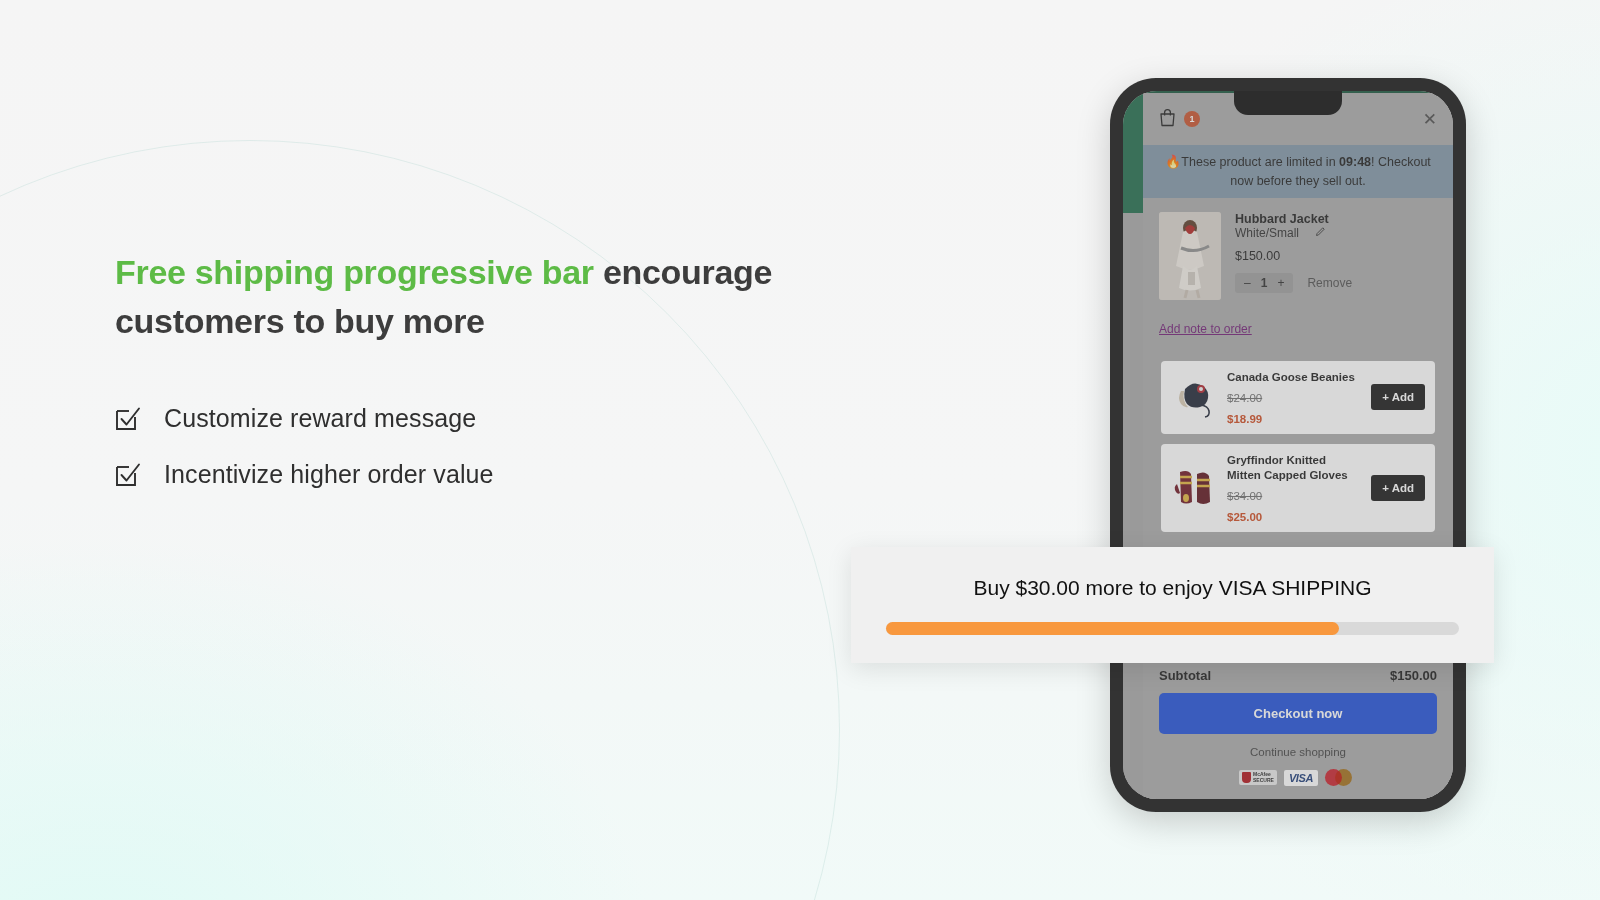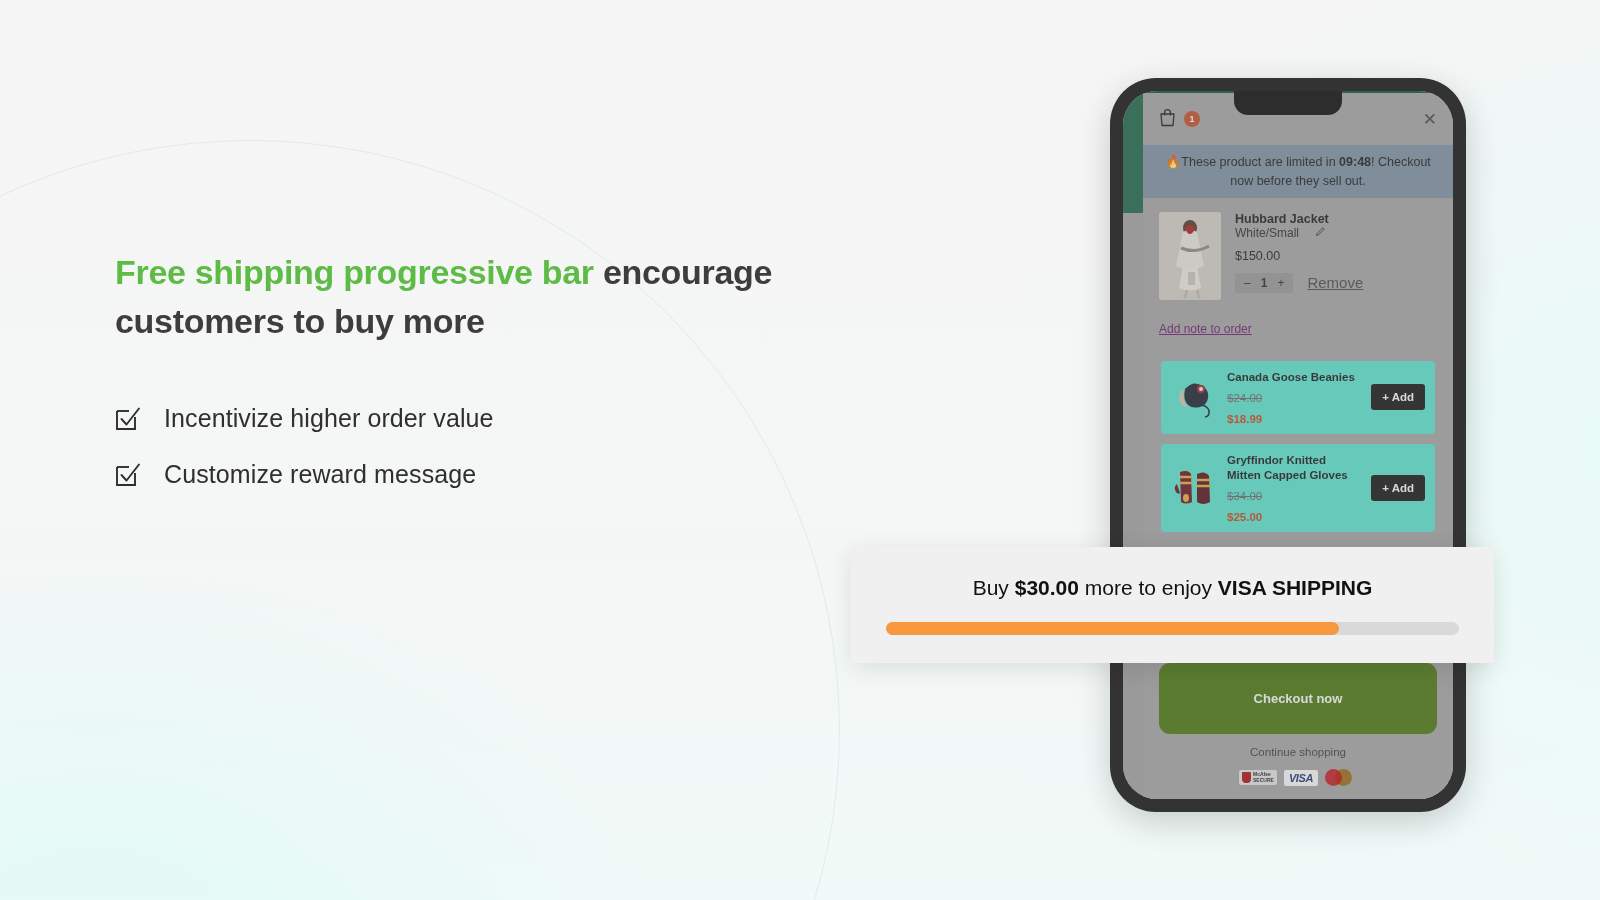--- a/index.html
+++ b/index.html
@@ -98,51 +98,51 @@
   .li-title{ font-size:12.5px; font-weight:700; color:#1c1c1c; }
   .li-variant{ font-size:12px; color:#2b2b2b; display:flex; align-items:center; gap:16px;}
   .pencil{ font-size:11px; color:#555; }
   .li-price{ font-size:12.5px; color:#1c1c1c; margin-top:9px; }
   .li-controls{ display:flex; align-items:center; gap:14px; margin-top:10px; }
   .stepper{
     display:flex; align-items:center; gap:10px; background:#9d9d9d;
     border-radius:3px; padding:3px 9px; font-size:12px; color:#2b2b2b;
   }
   .stepper .num{ font-weight:600; }
-  .remove-link{ font-size:15px; color:#4d4d4d; text-decoration:underline; }
+  .remove-link{ font-size:12px; color:#4d4d4d; }
 
   .note-link{
     display:inline-block; margin:22px 0 0 16px;
     font-size:12px; color:#701a75; text-decoration:underline;
   }
 
   .upsells{ margin-top:24px; padding:0 18px; display:flex; flex-direction:column; gap:10px; }
   .upsell{
-    background:#5eead4; border-radius:4px; padding:9px 10px;
+    background:#ffffff; border-radius:4px; padding:9px 10px;
     display:flex; align-items:center; gap:10px;
   }
   .up-thumb{ width:46px;height:52px;flex:0 0 46px; position:relative; }
   .up-info{ flex:1 1 auto; }
   .up-name{ font-size:11.5px; font-weight:700; color:#1b1b1b; line-height:1.3; }
   .up-prices{ margin-top:7px; font-size:11.5px; display:flex; gap:9px; align-items:baseline;flex-direction:column;}
   .up-old{ color:#6e6e6e; text-decoration:line-through; }
   .up-new{ color:#cf4a20; font-weight:700; }
   .add-btn{
     background:#161616; color:#fff; font-size:11.5px; font-weight:700;
     padding:7px 11px; border-radius:3px; flex:0 0 auto;
   }
 
   .drawer-foot{ flex:0 0 auto; padding:0 16px 12px 16px; }
   .subtotal-row{
     display:flex; justify-content:space-between; align-items:center;
     font-size:13px; font-weight:700; color:#1a1a1a; padding:14px 0 10px 0;
   }
   .checkout-btn{
-    background:#4d7c0f; color:#fff; text-align:center; font-size:13px; font-weight:700;
-    padding:28px 0; border-radius:11px;
+    background:#1d4ed8; color:#fff; text-align:center; font-size:13px; font-weight:700;
+    padding:13px 0; border-radius:5px;
   }
   .continue{ text-align:center; font-size:11.5px; color:#3f3f3f; margin-top:12px; }
   .pay-row{ display:flex; justify-content:center; align-items:center; gap:7px; margin-top:10px; }
   .mcafee{
     display:flex; align-items:center; gap:2px; background:#e9e9e9; border-radius:2px;
     padding:2px 3px;
   }
   .mc-shield{ width:9px;height:11px;background:#b01118; border-radius:1px 1px 4px 4px; }
   .mc-txt{ font-size:5px; line-height:1.05; color:#222; font-weight:700; }
   .visa{
@@ -164,21 +164,21 @@
   .ship-card{
     position:absolute; left:851px; top:547px; width:643px; height:116px;
     background:#f0f0f0;
     box-shadow:0 6px 24px rgba(0,0,0,.10);
     z-index:60;
     display:flex; flex-direction:column; justify-content:center;
   }
   .ship-msg{
     text-align:center; font-size:21px; color:#111; margin-bottom:22px;
   }
-  .ship-msg b{ font-weight:700; }
+  .ship-msg b{ font-weight:400; }
   .ship-track{
     margin:0 35px; height:13px; border-radius:7px; background:#d9d9d9; position:relative;
   }
   .ship-fill{
     position:absolute; left:0; top:0; height:13px; border-radius:7px;
     background:#f8983e;
   }
 </style>
 </head>
 <body>
@@ -191,31 +191,31 @@
 
   <div class="bullets">
     <div class="bullet">
       <span class="cbx">
         <svg width="27" height="27" viewBox="0 0 27 27">
           <path d="M2 6 L2 24 L20 24 L20 12" fill="none" stroke="#2f2f2f" stroke-width="1.9"></path>
           <path d="M2 6 L14 6" fill="none" stroke="#2f2f2f" stroke-width="1.9"></path>
           <path d="M6.5 14 L11.5 19.5 L24 3.5" fill="none" stroke="#2f2f2f" stroke-width="1.9" stroke-linecap="round" stroke-linejoin="round"></path>
         </svg>
       </span>
-      <span class="bullet-text">Incentivize higher order value</span>
+      <span class="bullet-text">Customize reward message</span>
     </div>
     <div class="bullet">
       <span class="cbx">
         <svg width="27" height="27" viewBox="0 0 27 27">
           <path d="M2 6 L2 24 L20 24 L20 12" fill="none" stroke="#2f2f2f" stroke-width="1.9"></path>
           <path d="M2 6 L14 6" fill="none" stroke="#2f2f2f" stroke-width="1.9"></path>
           <path d="M6.5 14 L11.5 19.5 L24 3.5" fill="none" stroke="#2f2f2f" stroke-width="1.9" stroke-linecap="round" stroke-linejoin="round"></path>
         </svg>
       </span>
-      <span class="bullet-text">Customize reward message</span>
+      <span class="bullet-text">Incentivize higher order value</span>
     </div>
   </div>
 </div>
 
 <div class="phone">
   <div class="phone-screen">
 
     <div class="store-bg"></div>
     <div class="store-topline"></div>
     <div class="store-green"></div>

